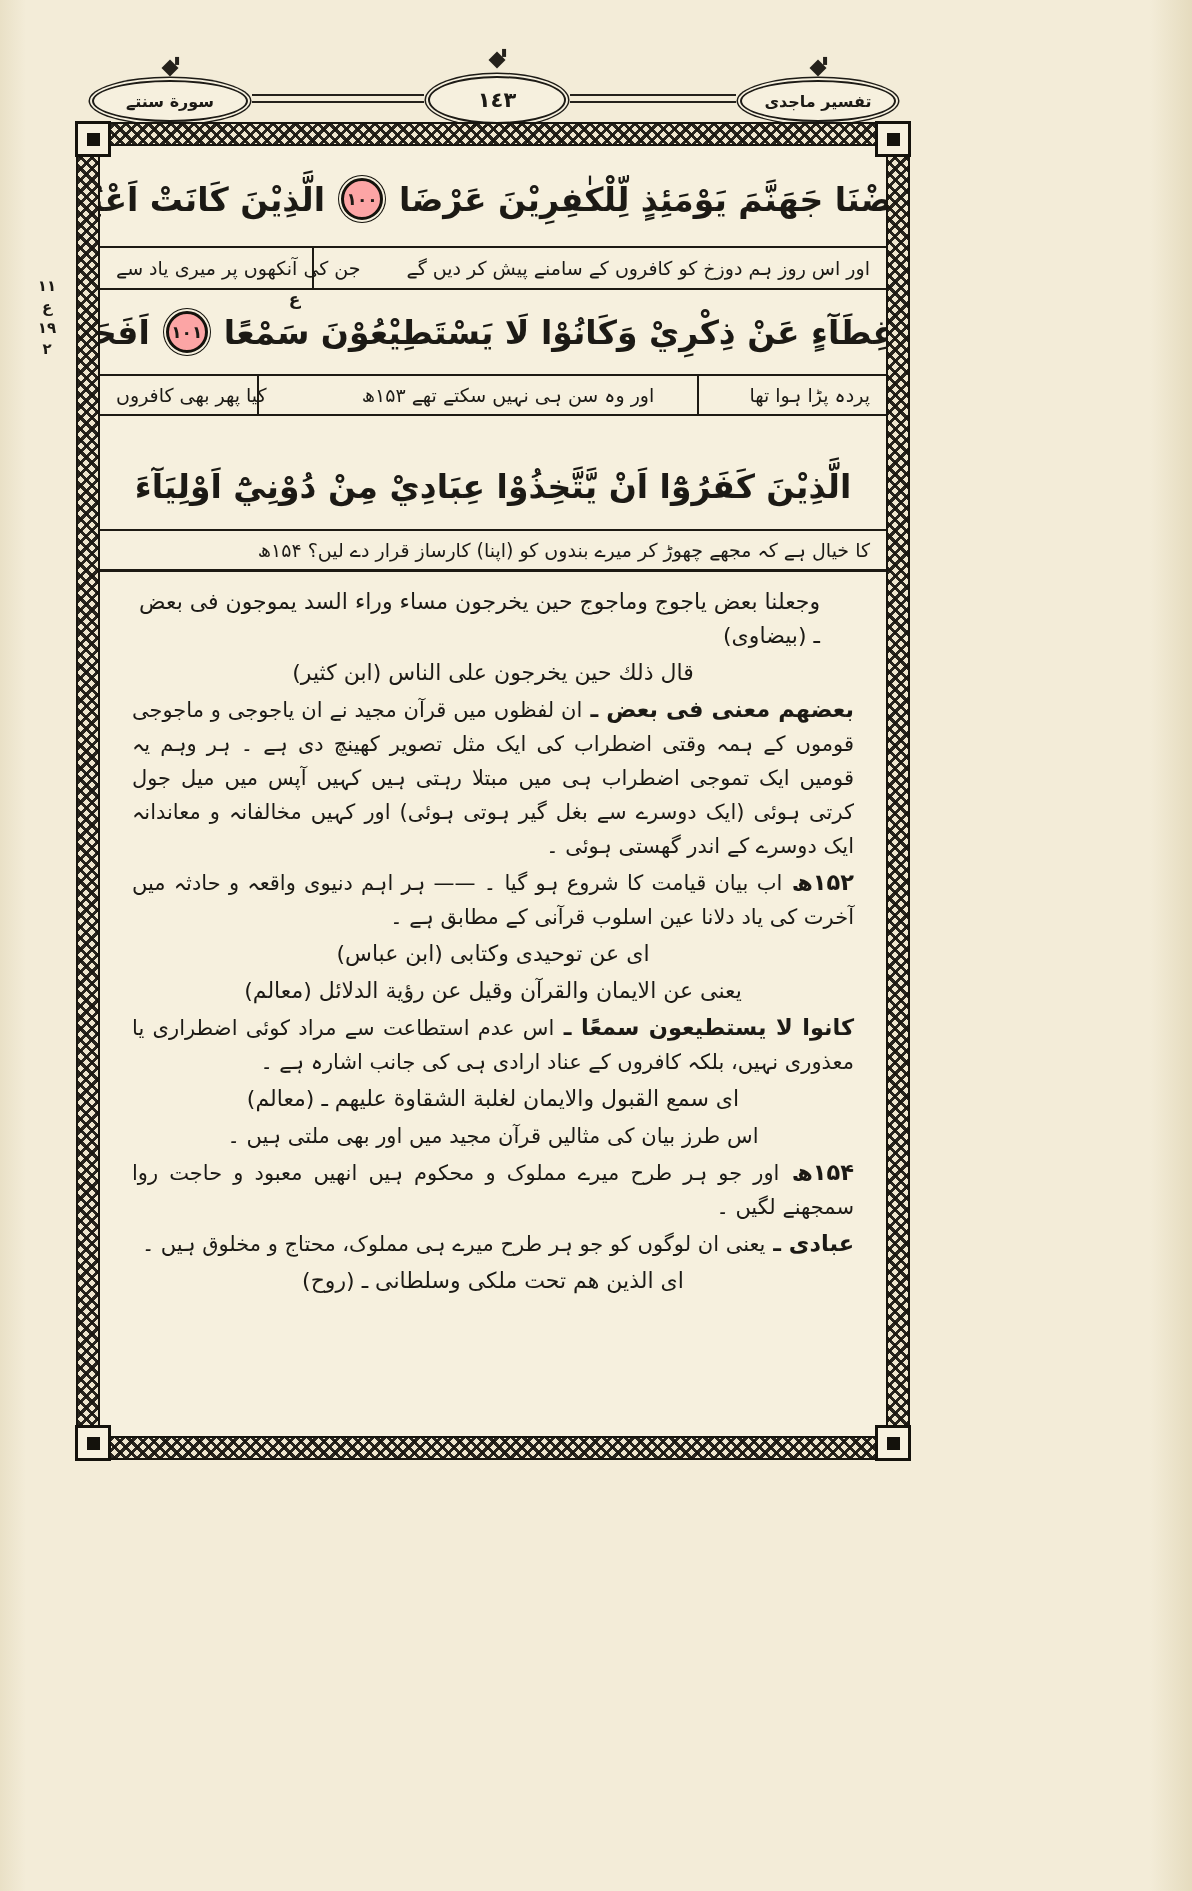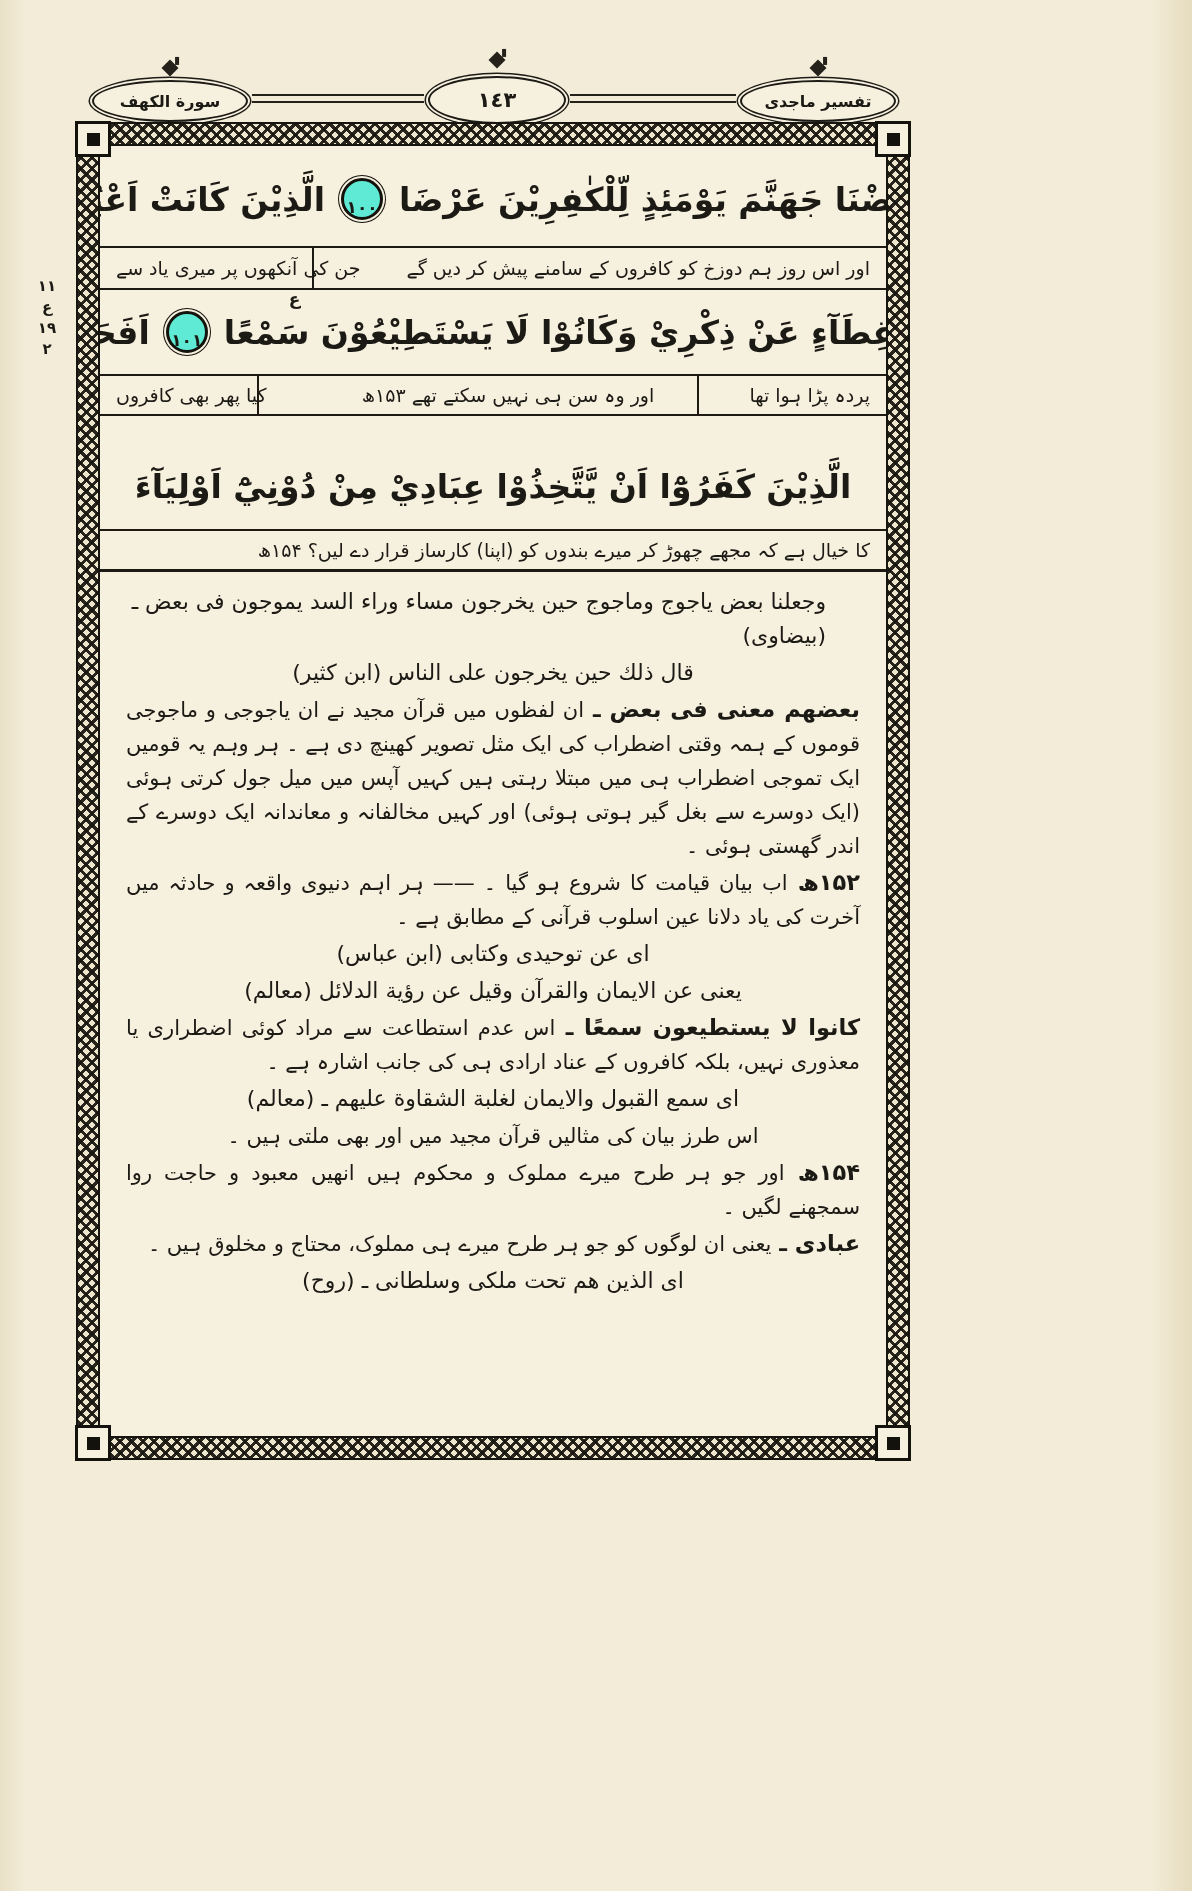--- a/index.html
+++ b/index.html
@@ -85,22 +85,22 @@
     flex:0 0 auto; display:flex; align-items:center; justify-content:center;
     gap:16px; direction:rtl; white-space:nowrap;
     font-weight:bold; font-size:33px; position:relative;
   }
   .row-v1 { height:100px; padding-top:6px; }
   .row-v2 { height:84px; }
   .row-v3 { height:86px;margin-top:27px; }
   .ayah-num {
     flex:0 0 auto; width:42px; height:42px;
     border:3px solid #14120c; border-radius:50%;
-    display:inline-flex; align-items:flex-end; justify-content:center;
-    font-size:17px; font-weight:bold; background:#5eead4;
+    display:inline-flex; align-items:center; justify-content:center;
+    font-size:17px; font-weight:bold; background:#fca5a5;
     box-shadow:0 0 0 2px #f6f0de, 0 0 0 3px #14120c;
   }
   .ruku-marker {
     position:absolute; top:1px; left:24%;
     font-size:17px; font-weight:bold; line-height:1;
   }
 
   
   .trans-row {
     flex:0 0 auto; display:flex; align-items:center; justify-content:space-between;
@@ -113,38 +113,38 @@
   .vl-a { left:27%; }
   .vl-b { left:20%; }
   .vl-c { left:76%; }
 
   
   .commentary {
     flex:1 1 auto; overflow:hidden;
     padding:12px 16px 0; direction:rtl;
     font-size:21px; line-height:34px; text-align:justify;
   }
-  .commentary p { margin:0 10px 2px; }
+  .commentary p { margin:0 16px 2px; }
   .c-center  { text-align:center; }
   .c-right   { text-align:right; }
   .c-indent  { padding-right:34px; }
   .c-arabic  { font-size:22px; }
   .lead { font-weight:bold; font-size:22.5px; }
 </style>
 </head>
 <body>
 
 <div class="page">
 
   <div class="finial fin-left"></div>
   <div class="finial fin-center"></div>
   <div class="finial fin-right"></div>
 
   <div class="cartouche cart-left">
-    <span>سورة الكهف</span>
+    <span>سورة سنتے</span>
   </div>
   <div class="connector conn-1"></div>
   <div class="cartouche cart-center">
     <span>١٤٣</span>
   </div>
   <div class="connector conn-2"></div>
   <div class="cartouche cart-right">
     <span>تفسير ماجدى</span>
   </div>
 

